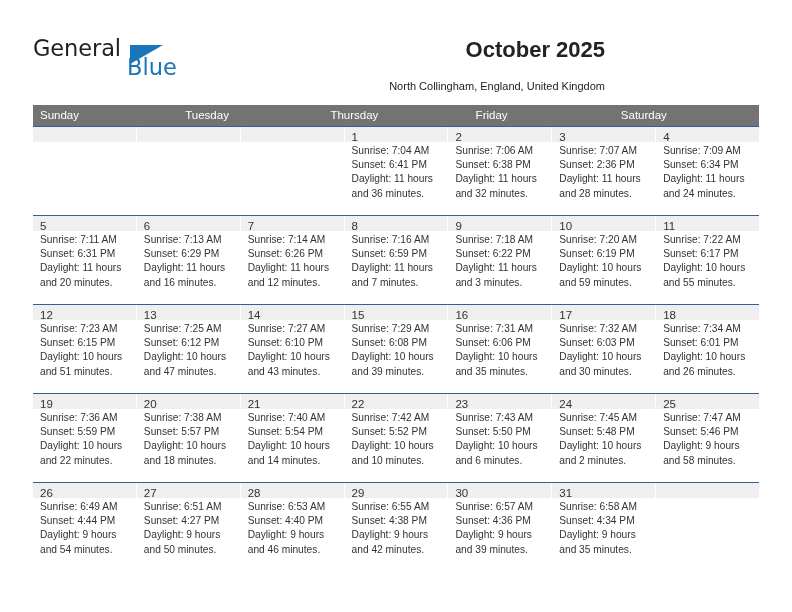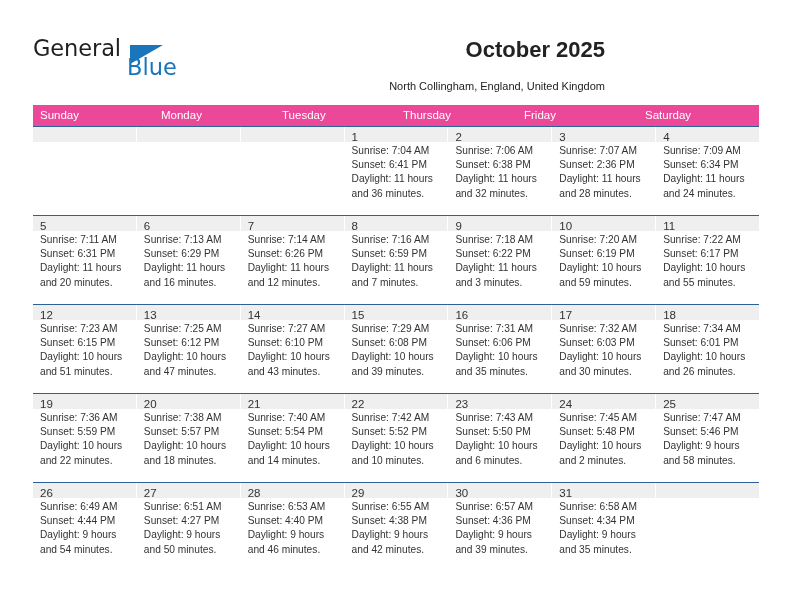--- a/index.html
+++ b/index.html
@@ -89,21 +89,21 @@
   
   .cal {
     position: absolute;
     left: 33px;
     top: 105px;
     width: 726px;
   }
   .weekdays {
     display: flex;
     width: 100%;
-    background: #ec4899;
+    background: #737373;
     height: 21px;
   }
   .weekday {
     flex: 1 1 0;
     color: #ffffff;
     font-size: 11.5px;
     line-height: 21px;
     padding-left: 7px;
     box-sizing: border-box;
     white-space: nowrap;
@@ -166,21 +166,20 @@
       <span class="logo-blue">Blue</span>
     </div>
     <div class="title">October 2025</div>
     <div class="subtitle">North Collingham, England, United Kingdom</div>
   </div>
 
   <div class="cal">
 
     <div class="weekdays">
       <div class="weekday">Sunday</div>
-      <div class="weekday">Monday</div>
       <div class="weekday">Tuesday</div>
       <div class="weekday">Thursday</div>
       <div class="weekday">Friday</div>
       <div class="weekday">Saturday</div>
     </div>
 
     <div class="week">
       <div class="daycell empty">
         <div class="daynum-band"><span class="daynum"></span></div>
         <div class="lines">

